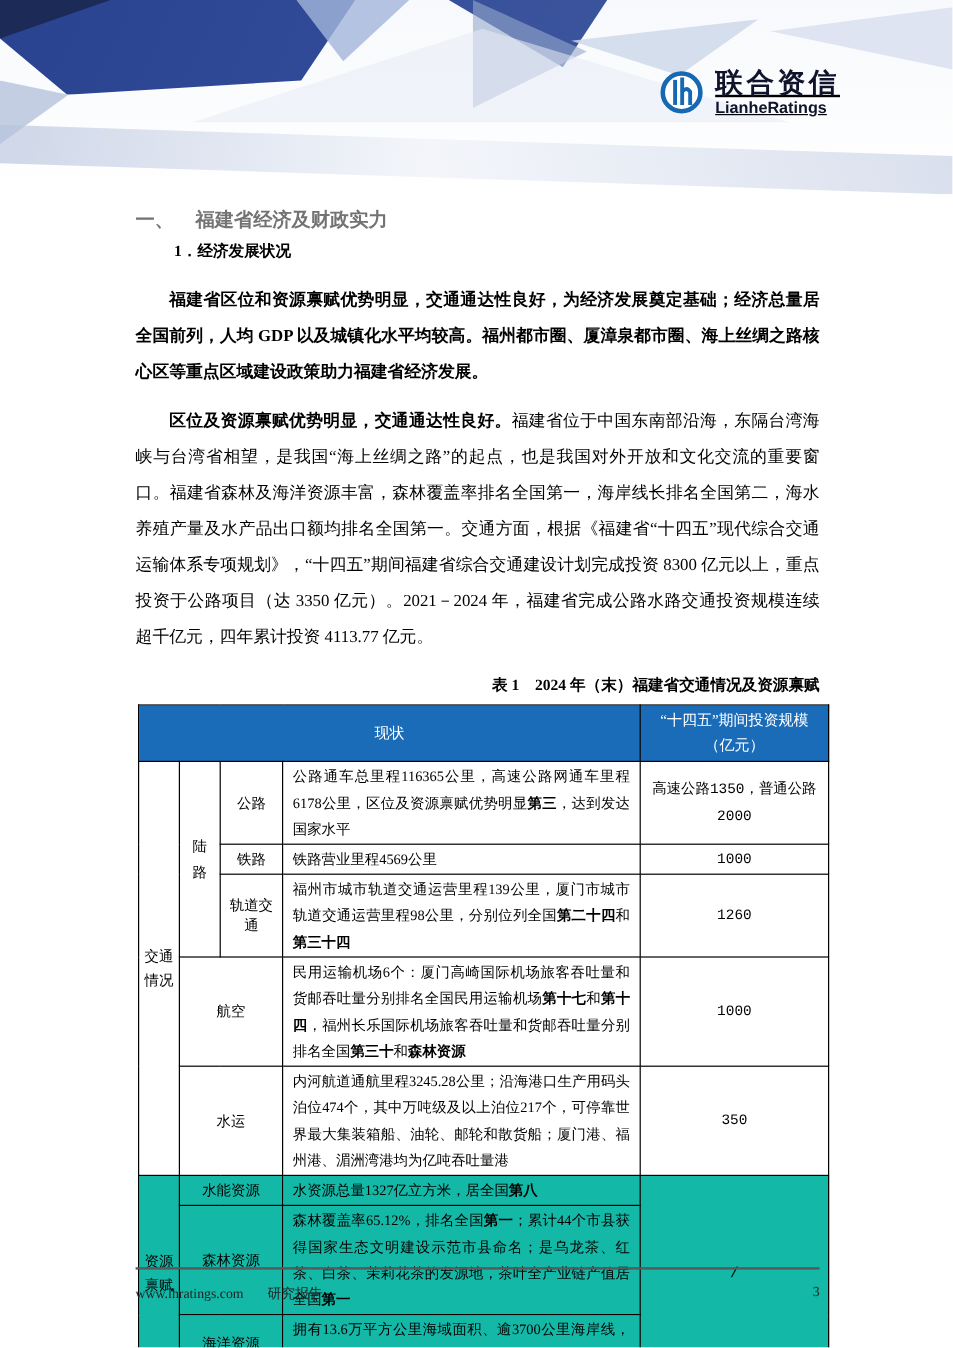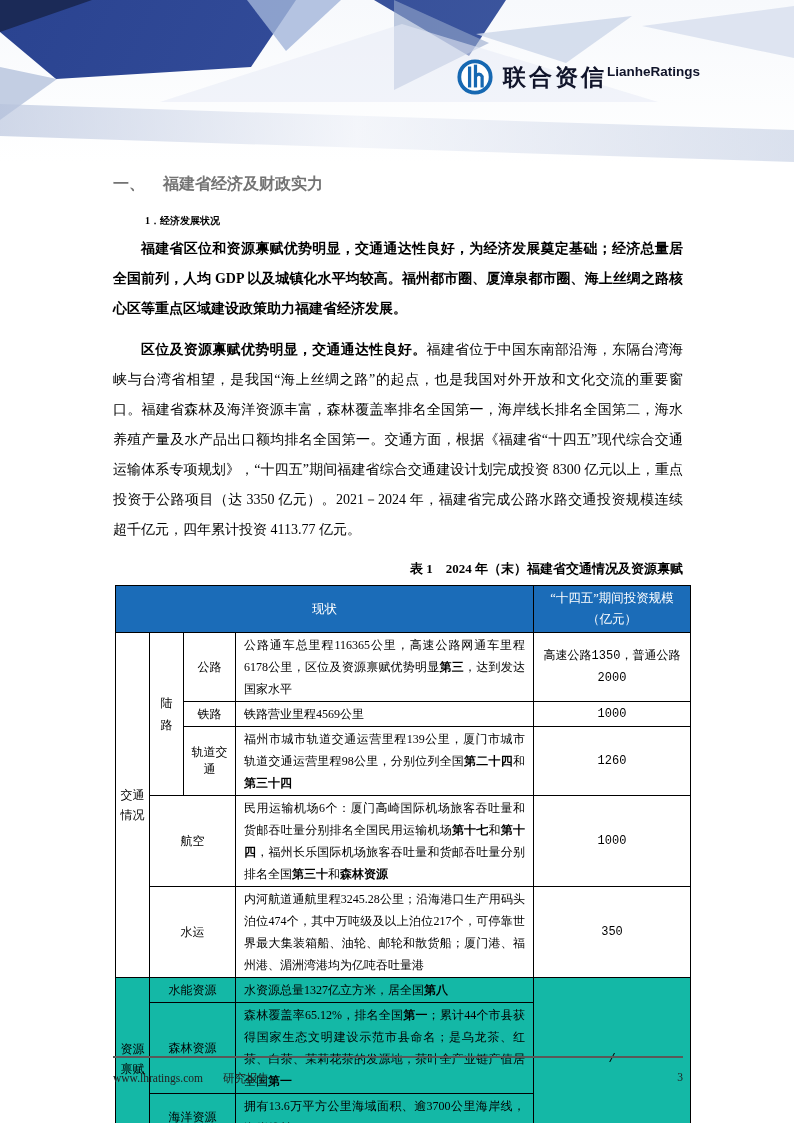--- a/index.html
+++ b/index.html
@@ -17,34 +17,34 @@
   .sD { background:#b9c5de; opacity:.85; clip-path:polygon(0 67px,57px 79px,0 120px); }
   .sE { background:linear-gradient(120deg,#2e4794,#445ea3); clip-path:polygon(374px 0,506px 0,469px 56px); }
   .sF { background:#96a8cc; opacity:.6; clip-path:polygon(394px 0,489px 43px,394px 90px); }
   .sG { background:#e7ebf5; opacity:.55; clip-path:polygon(160px 102px,402px 24px,658px 102px); }
   .sH { background:#cfd8ea; opacity:.85; clip-path:polygon(476px 34px,632px 16px,566px 63px); }
   .sI { background:#d7deee; opacity:.8; clip-path:polygon(642px 26px,794px 6px,794px 58px); }
   .sJ { background:linear-gradient(90deg,#b6c2dc,#eef1f8 45%,#c6d0e4); opacity:.65;
         clip-path:polygon(0 104px,794px 130px,794px 162px,0 136px); }
 
   .logo { position:absolute; top:55px; right:94px; display:flex; align-items:center; gap:9px; }
-  .logo-texts { display:flex; flex-direction:row; }
+  .logo-texts { display:flex; flex-direction:column;text-decoration:underline; }
   .logo-cn { font-family:"Liberation Sans", sans-serif; font-weight:bold; font-size:23px;
              letter-spacing:3px; color:#10142a; line-height:26px; }
   .logo-en { font-family:"Liberation Sans", sans-serif; font-weight:bold; font-size:13.5px;
              color:#10142a; line-height:16px; }
 
   
   .content { padding:0 111px 0 113px; }
   h1.sec { font-family:"Liberation Sans", sans-serif; font-size:16px; font-weight:bold;
            color:#737373; margin-top:10px; line-height:24px; }
   h1.sec .num { margin-right:18px; }
-  h2.sub { font-size:10px; font-weight:bold; margin:14px 0 0 32px; line-height:22px; }
+  h2.sub { font-size:13px; font-weight:bold; margin:2px 0 0 32px; line-height:22px; }
   p.body { font-size:14px; line-height:30px; text-align:justify; text-indent:2em; margin-top:11px; }
-  p.body.first { font-weight:bold; margin-top:2px; }
+  p.body.first { font-weight:bold; margin-top:16px; }
   p.body .lead { font-weight:bold; }
 
   
   .tbl-title { text-align:right; font-size:13px; font-weight:bold; margin:15px 0 7px 0; }
   table.traffic { border-collapse:collapse; table-layout:fixed; width:575px; margin-left:2px;
                   font-size:12px; }
   table.traffic td, table.traffic th { border:1px solid #000; vertical-align:middle; }
   th.hd { background:#1b6cb8; color:#fff; font-weight:normal; height:44px;
           line-height:21px; padding:2px 8px; text-align:center; font-size:12.5px; }
   td.cat { text-align:center; padding:1px 2px; }

